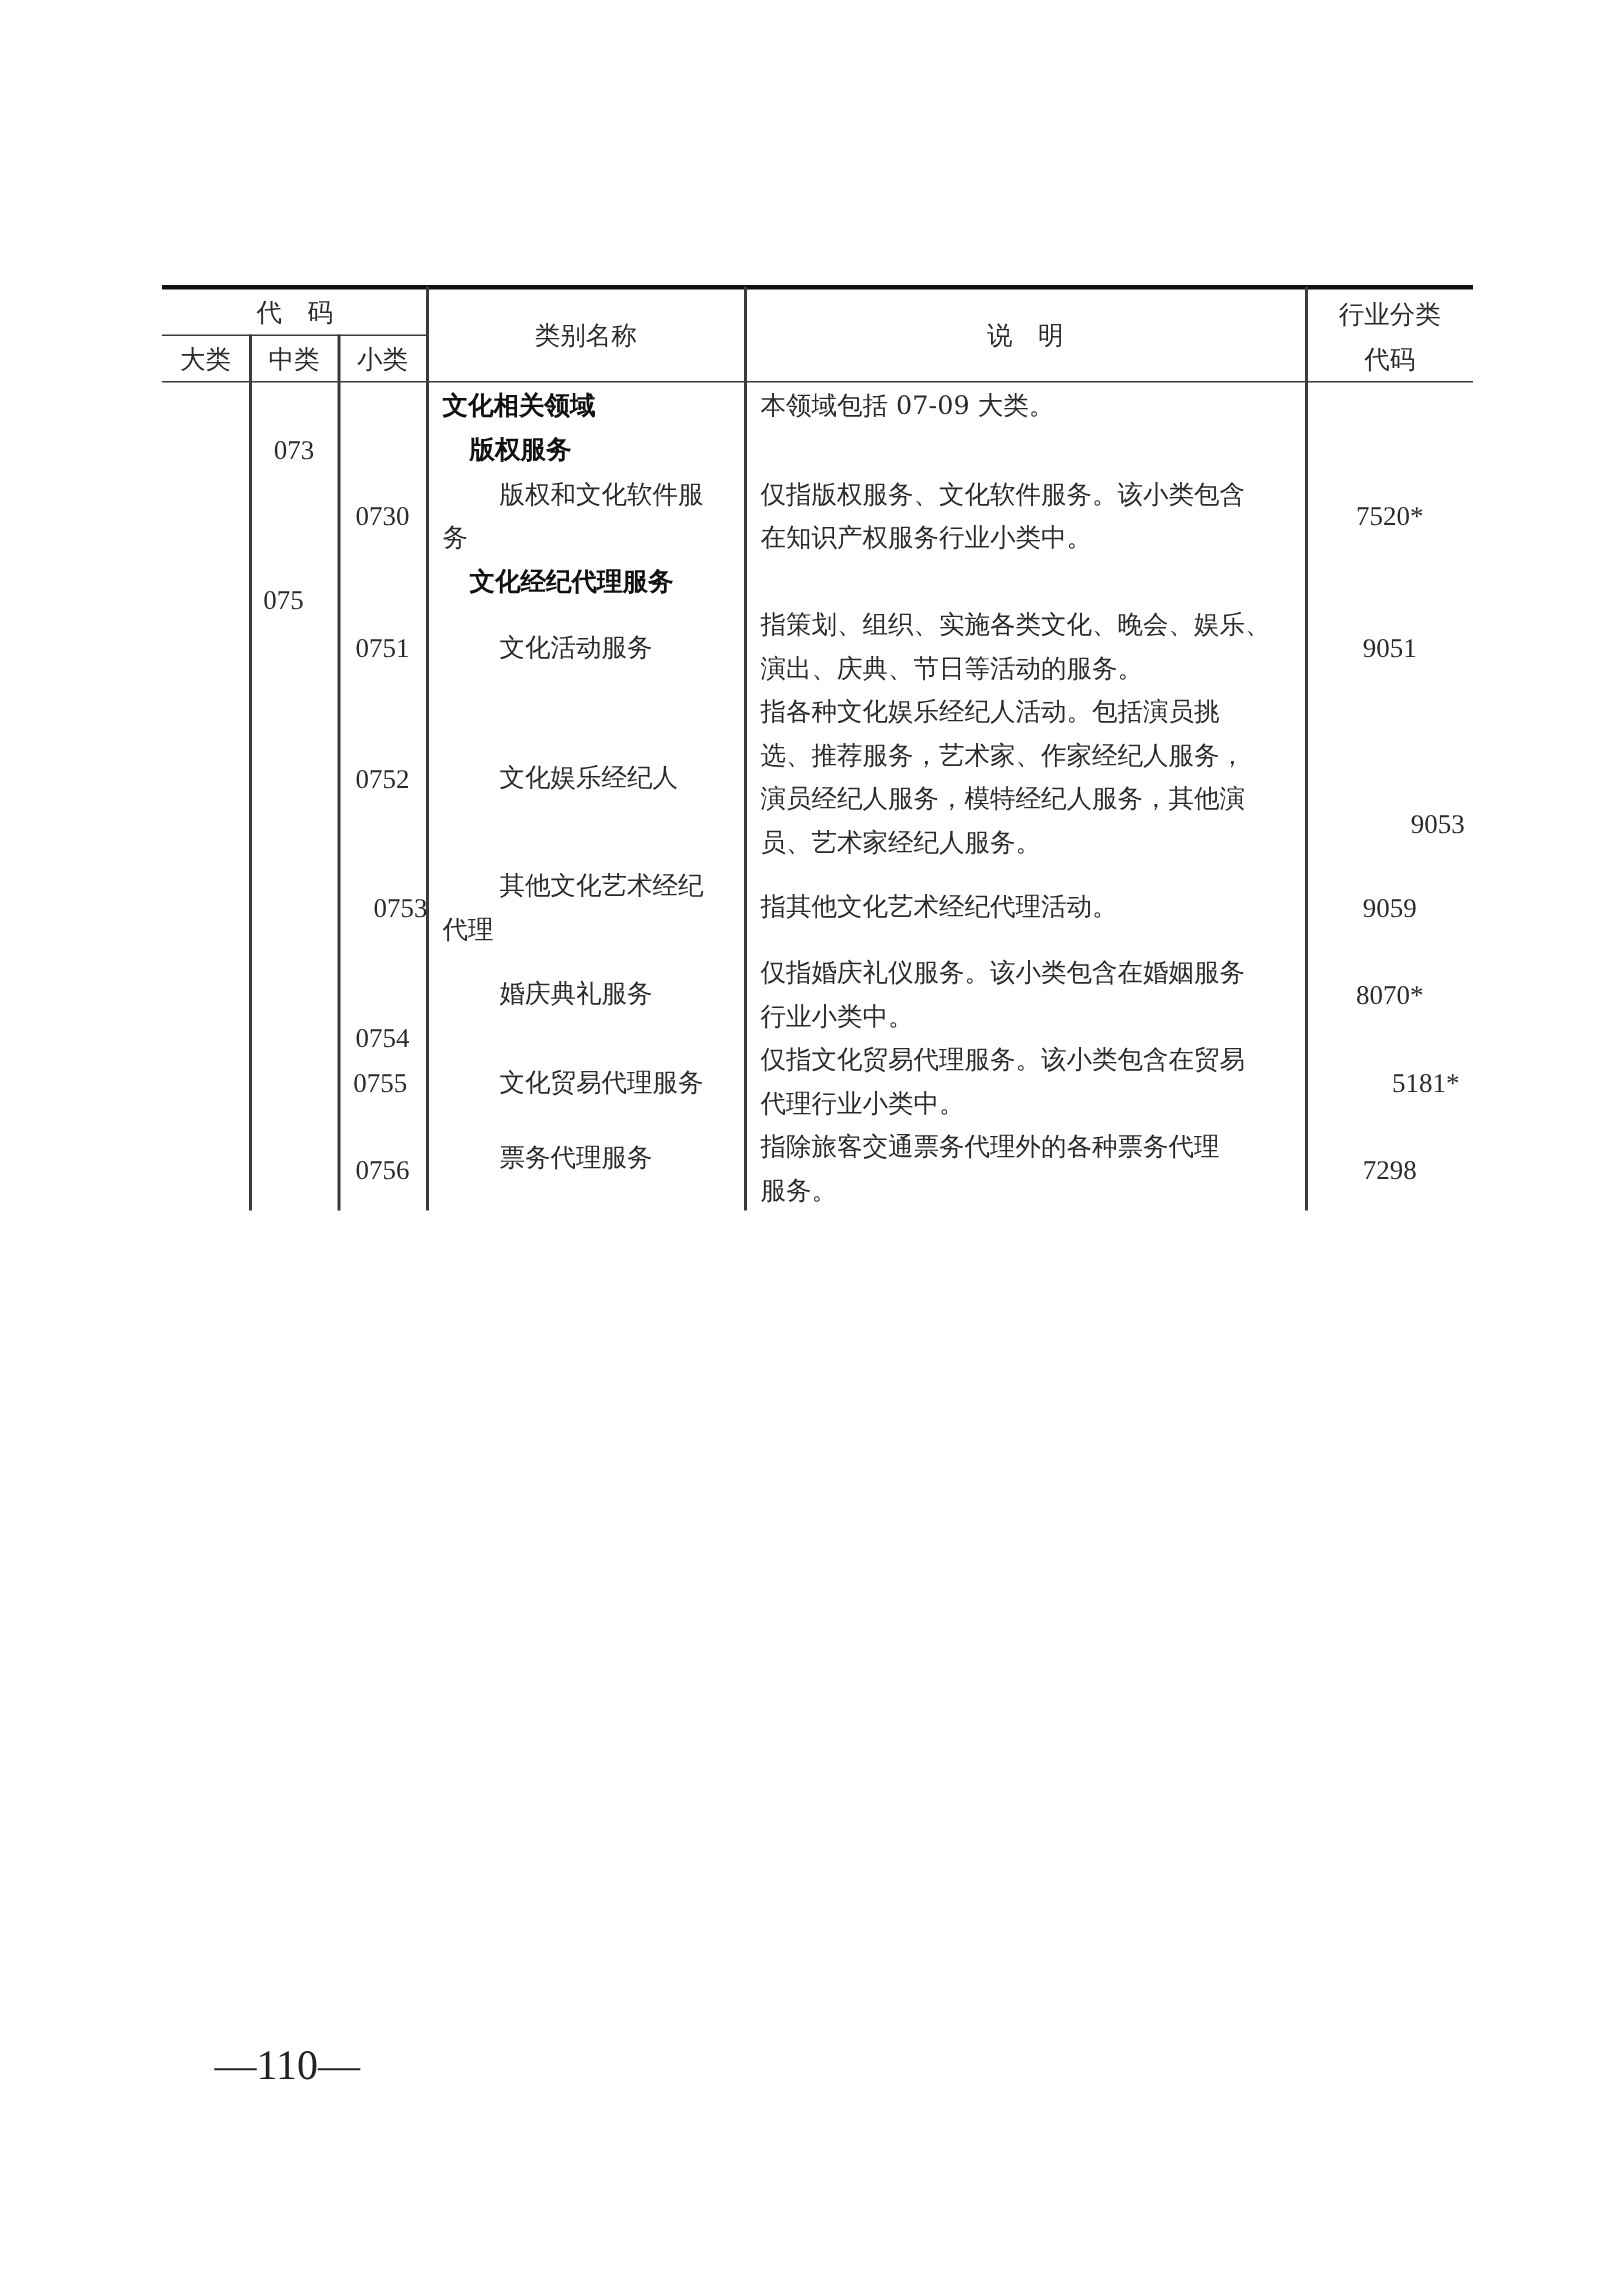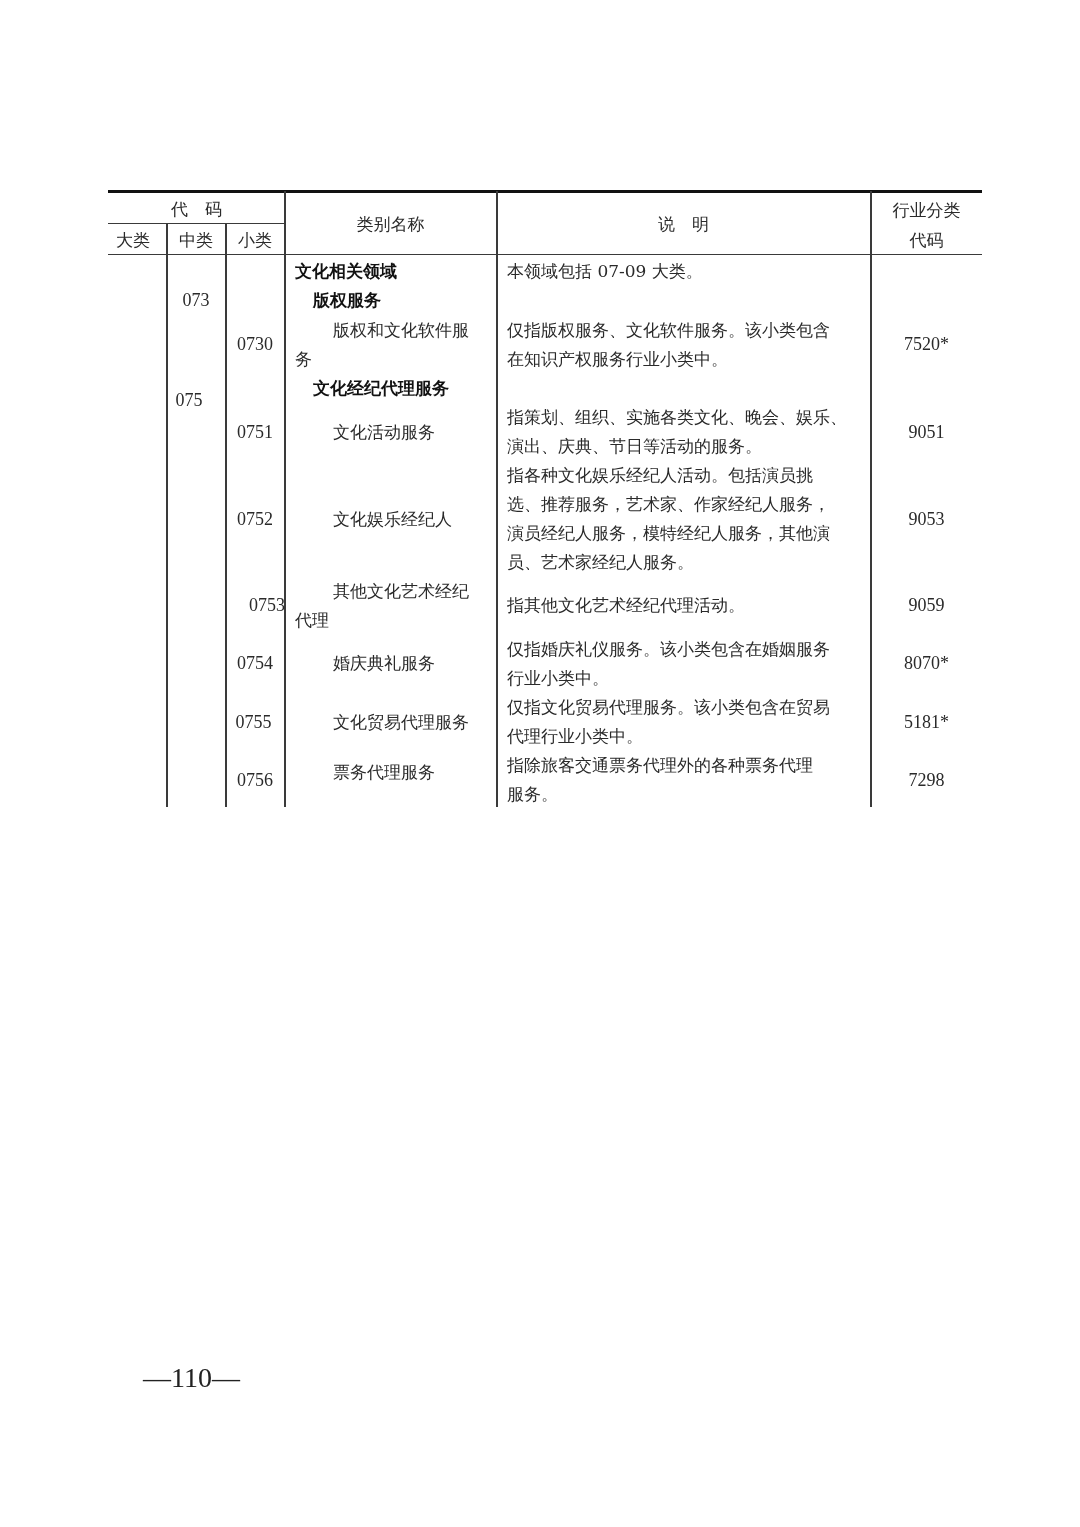--- a/index.html
+++ b/index.html
@@ -24,21 +24,21 @@
 <div class="vline" style="left:166px; top:223px; height:31px;"></div>
 <div class="vline" style="left:225px; top:223px; height:31px;"></div>
 <div class="vline" style="left:284px; top:191px; height:616px;"></div>
 <div class="vline" style="left:496px; top:191px; height:616px;"></div>
 <div class="vline" style="left:870px; top:191px; height:616px;"></div>
 
 <div class="vline" style="left:166px; top:254px; height:553px;"></div>
 <div class="vline" style="left:225px; top:254px; height:553px;"></div>
 
 <div class="txt center" style="left:108px; top:195px; width:177px;">代　码</div>
-<div class="txt center" style="left:92px; top:226px; width:58px;text-align:right;">大类</div>
+<div class="txt center" style="left:108px; top:226px; width:58px;">大类</div>
 <div class="txt center" style="left:167px; top:226px; width:58px;">中类</div>
 <div class="txt center" style="left:226px; top:226px; width:58px;">小类</div>
 <div class="txt center" style="left:285px; top:210px; width:211px;">类别名称</div>
 <div class="txt center" style="left:497px; top:210px; width:373px;">说　明</div>
 <div class="txt center" style="left:871px; top:196px; width:111px;">行业分类</div>
 <div class="txt center" style="left:871px; top:226px; width:111px;">代码</div>
 
 <div class="txt bold" style="left:295px; top:257px;">文化相关领域</div>
 <div class="txt" style="left:507px; top:257px;">本领域包括 07-09 大类。</div>
 
@@ -60,39 +60,39 @@
 <div class="txt" style="left:507px; top:403px;">指策划、组织、实施各类文化、晚会、娱乐、</div>
 <div class="txt" style="left:507px; top:432px;">演出、庆典、节日等活动的服务。</div>
 <div class="txt num center" style="left:871px; top:418px; width:111px;">9051</div>
 
 <div class="txt num center" style="left:226px; top:505px; width:58px;">0752</div>
 <div class="txt" style="left:333px; top:505px;">文化娱乐经纪人</div>
 <div class="txt" style="left:507px; top:461px;">指各种文化娱乐经纪人活动。包括演员挑</div>
 <div class="txt" style="left:507px; top:490px;">选、推荐服务，艺术家、作家经纪人服务，</div>
 <div class="txt" style="left:507px; top:519px;">演员经纪人服务，模特经纪人服务，其他演</div>
 <div class="txt" style="left:507px; top:548px;">员、艺术家经纪人服务。</div>
-<div class="txt num center" style="left:871px; top:505px; width:111px;">9053</div>
+<div class="txt num center" style="left:871px; top:535px; width:111px;padding-left:32px;">9053</div>
 
 <div class="txt num center" style="left:226px; top:591px; width:82px;">0753</div>
 <div class="txt" style="left:333px; top:577px;">其他文化艺术经纪</div>
 <div class="txt" style="left:295px; top:606px;">代理</div>
 <div class="txt" style="left:507px; top:591px;">指其他文化艺术经纪代理活动。</div>
 <div class="txt num center" style="left:871px; top:591px; width:111px;">9059</div>
 
-<div class="txt num center" style="left:226px; top:649px; width:58px;">0754</div>
+<div class="txt num center" style="left:226px; top:678px; width:58px;">0754</div>
 <div class="txt" style="left:333px; top:649px;">婚庆典礼服务</div>
 <div class="txt" style="left:507px; top:635px;">仅指婚庆礼仪服务。该小类包含在婚姻服务</div>
 <div class="txt" style="left:507px; top:664px;">行业小类中。</div>
 <div class="txt num center" style="left:871px; top:649px; width:111px;">8070*</div>
 
 <div class="txt num center" style="left:226px; top:708px; width:55px;">0755</div>
 <div class="txt" style="left:333px; top:708px;">文化贸易代理服务</div>
 <div class="txt" style="left:507px; top:693px;">仅指文化贸易代理服务。该小类包含在贸易</div>
 <div class="txt" style="left:507px; top:722px;">代理行业小类中。</div>
-<div class="txt num center" style="left:871px; top:708px; width:111px;">5181*</div>
+<div class="txt num center" style="left:871px; top:708px; width:111px;padding-left:24px;">5181*</div>
 
 <div class="txt num center" style="left:226px; top:766px; width:58px;">0756</div>
 <div class="txt" style="left:333px; top:758px;">票务代理服务</div>
 <div class="txt" style="left:507px; top:751px;">指除旅客交通票务代理外的各种票务代理</div>
 <div class="txt" style="left:507px; top:780px;text-align:right;">服务。</div>
 <div class="txt num center" style="left:871px; top:766px; width:111px;">7298</div>
 
 <div class="footer">—110—</div>
 
 </body></html>

